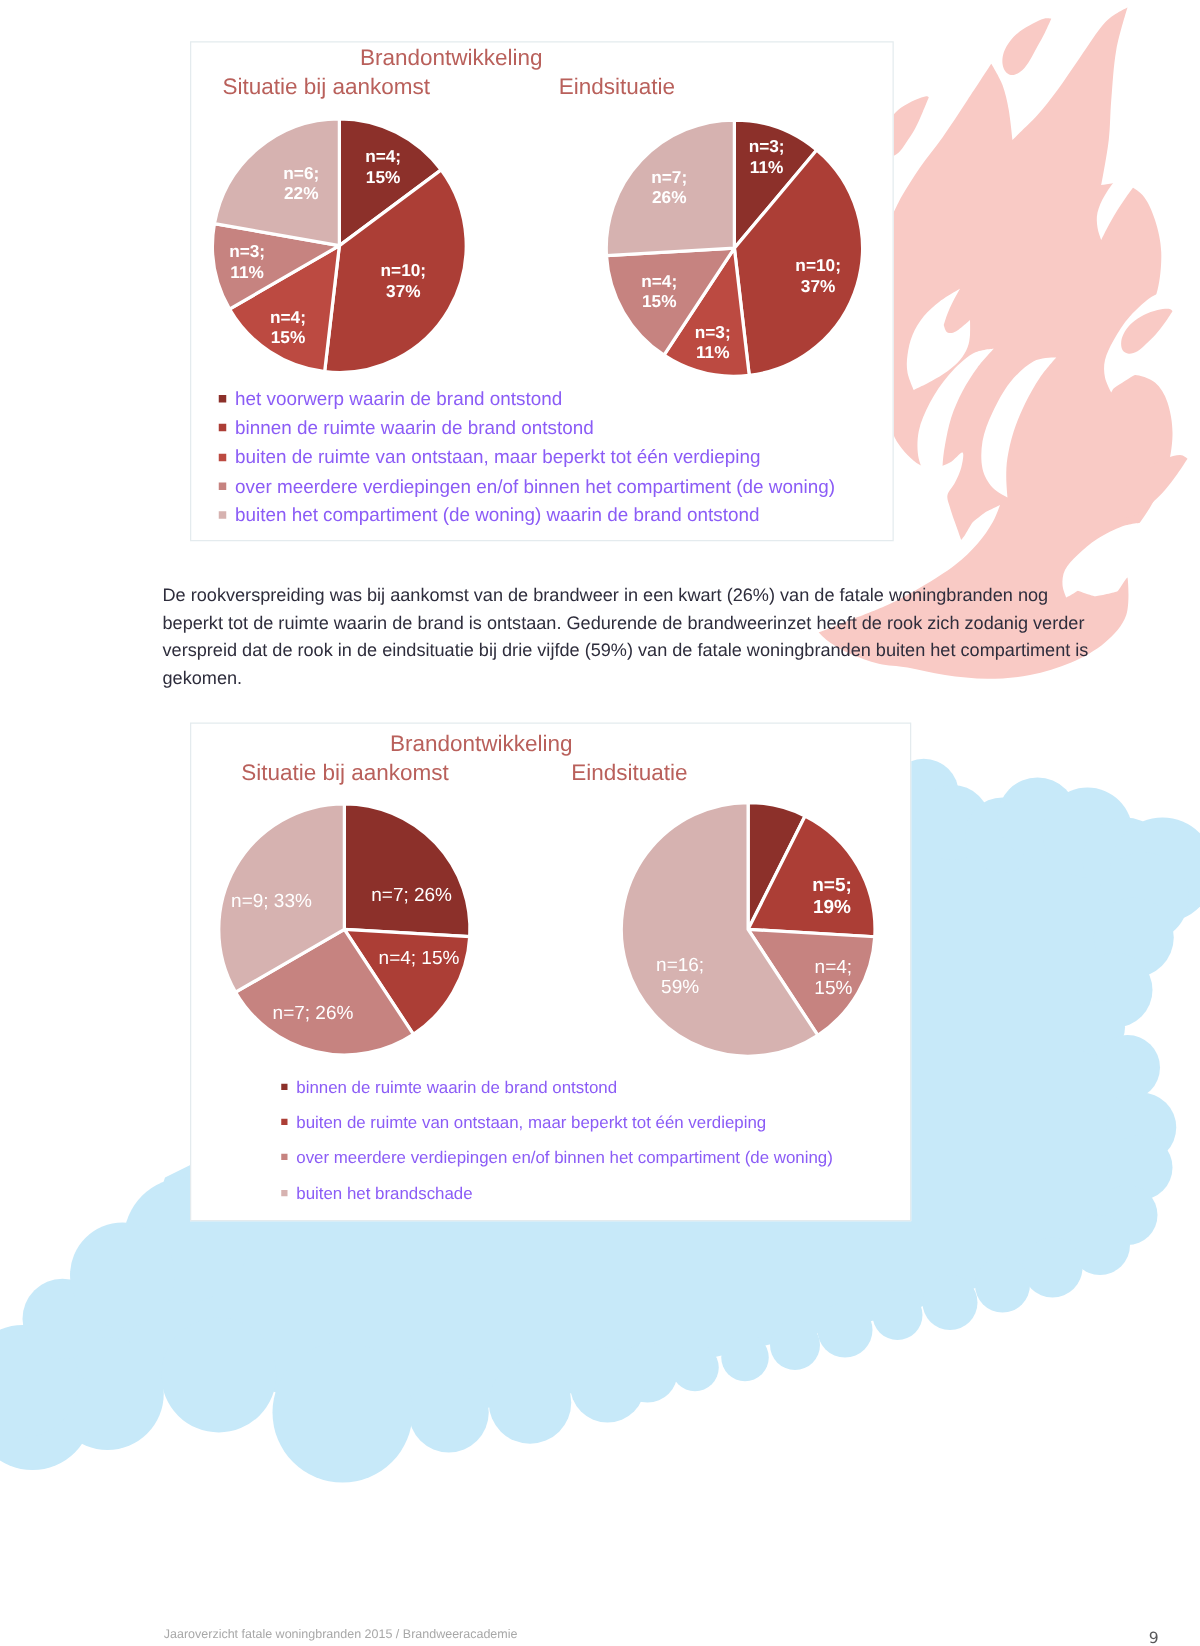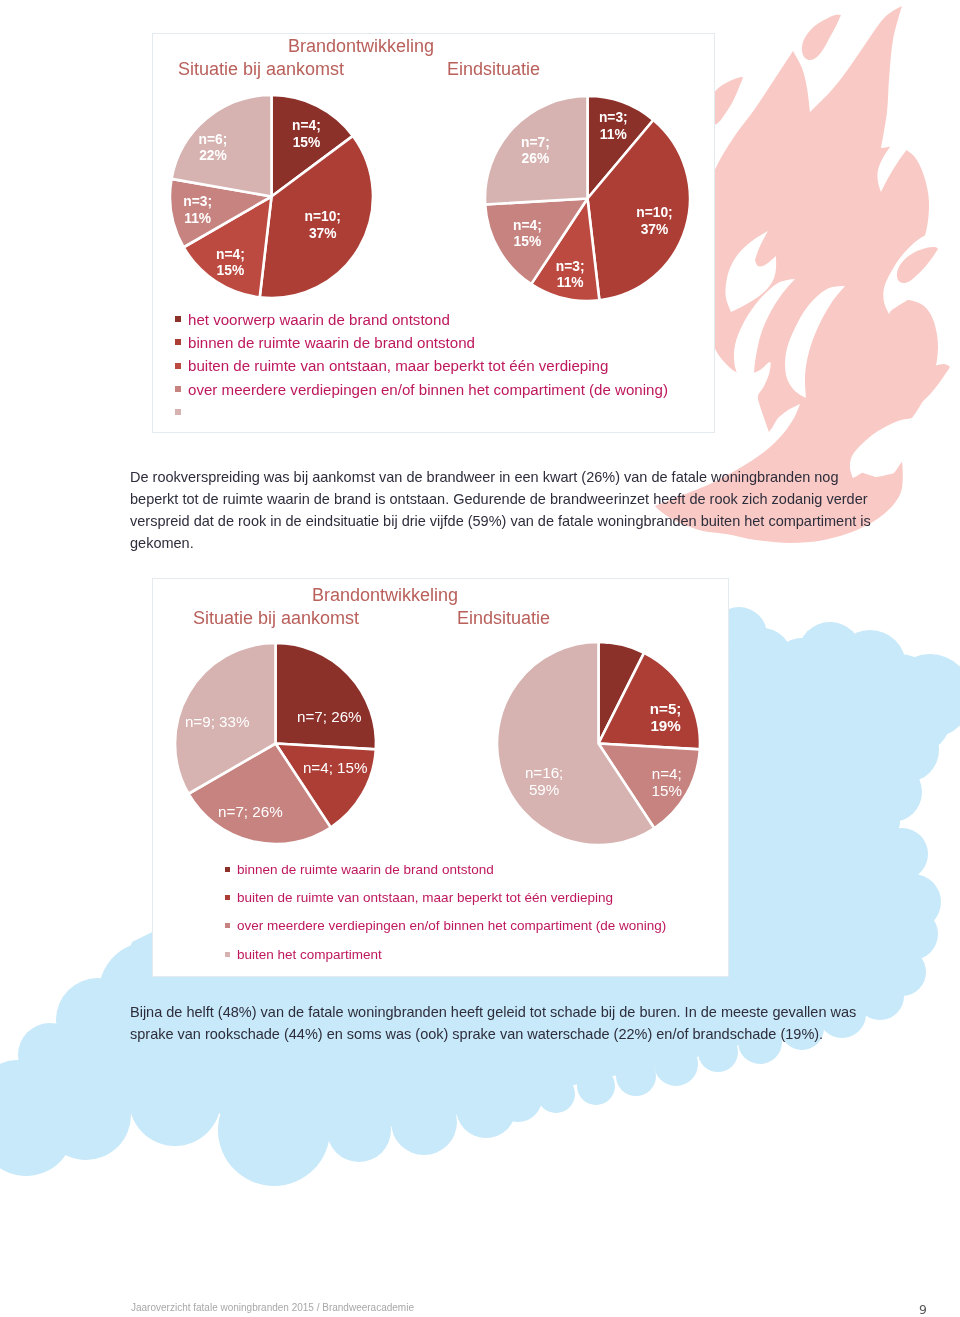--- a/index.html
+++ b/index.html
@@ -4,21 +4,21 @@
 <style>
   html,body{margin:0;padding:0;}
   body{width:960px;height:1317px;background:#ffffff;font-family:"Liberation Sans",sans-serif;position:relative;overflow:hidden;}
   .page{position:absolute;left:0;top:0;width:960px;height:1317px;margin-left:12px;}
   .deco{position:absolute;z-index:0;pointer-events:none;}
   .chartbox{position:absolute;background:#ffffff;border:1px solid #e4ebee;box-sizing:border-box;z-index:2;}
   .ctitle{position:absolute;color:#b9605b;white-space:nowrap;font-size:18px;z-index:3;}
   .legend{position:absolute;}
   .lrow{display:flex;align-items:center;height:23.3px;}
   .lsq{width:6px;height:6px;margin-right:7px;flex:0 0 auto;}
-  .ltxt{font-size:15.1px;color:#be185d;white-space:nowrap;}
+  .ltxt{font-size:15.1px;color:#8b5cf6;white-space:nowrap;}
   .legend.small .lrow{height:28.4px;}
   .legend.small .ltxt{font-size:13.5px;}
   .legend.small .lsq{width:5px;height:5px;margin-right:7px;}
   .para{position:absolute;font-family:Liberation Sans, sans-serif;font-size:14.5px;line-height:22.05px;color:#2e2d3c;z-index:3;}
   .footer{position:absolute;font-family:Liberation Sans, sans-serif;font-size:10px;color:#a8a8a8;}
   .pieLbl{position:absolute;color:#ffffff;font-size:13.8px;font-weight:bold;line-height:16.5px;text-align:center;white-space:nowrap;transform:translate(-50%,-50%);}
   .pieLbl.plain{font-weight:normal;font-size:15.2px;line-height:17px;}
   svg{display:block;overflow:visible;}
 </style>
 </head>
@@ -116,20 +116,21 @@
       <div class="lrow">
         <span class="lsq" style="background: rgb(188, 74, 65);"></span>
         <span class="ltxt">buiten de ruimte van ontstaan, maar beperkt tot één verdieping</span>
       </div>
       <div class="lrow">
         <span class="lsq" style="background: rgb(198, 131, 128);"></span>
         <span class="ltxt">over meerdere verdiepingen en/of binnen het compartiment (de woning)</span>
       </div>
       <div class="lrow">
         <span class="lsq" style="background: rgb(214, 178, 176);"></span>
+        <span class="ltxt">buiten het compartiment (de woning) waarin de brand ontstond</span>
       </div>
     </div>
 
   <div class="chartbox" style="left:140px;top:578px;width:577px;height:399px"></div>
   <div class="ctitle" style="left:300px;top:585px">Brandontwikkeling</div>
   <div class="ctitle" style="left:181px;top:608px">Situatie bij aankomst</div>
   <div class="ctitle" style="left:445px;top:608px">Eindsituatie</div>
   <svg class="pie" style="position:absolute;left:160px;top:639.5px;width:207px;height:207px;z-index:3" viewBox="0 0 207 207">
       <path d="M 103.5 103.5 L 103.50 3.00 A 100.5 100.5 0 0 1 203.83 109.34 Z" fill="#8c302a" stroke="#ffffff" stroke-width="2.6" stroke-linejoin="round"></path>
       <path d="M 103.5 103.5 L 203.83 109.34 A 100.5 100.5 0 0 1 158.73 187.47 Z" fill="#ac3e36" stroke="#ffffff" stroke-width="2.6" stroke-linejoin="round"></path>
@@ -150,35 +151,34 @@
       <div class="lrow">
         <span class="lsq" style="background: rgb(172, 62, 54);"></span>
         <span class="ltxt">buiten de ruimte van ontstaan, maar beperkt tot één verdieping</span>
       </div>
       <div class="lrow">
         <span class="lsq" style="background: rgb(198, 131, 128);"></span>
         <span class="ltxt">over meerdere verdiepingen en/of binnen het compartiment (de woning)</span>
       </div>
       <div class="lrow">
         <span class="lsq" style="background: rgb(214, 178, 176);"></span>
-        <span class="ltxt">buiten het compartiment</span>
+        <span class="ltxt">buiten het brandschade</span>
       </div>
     </div>
 
   <div class="para" style="left:118px;top:466px;width:748px">De rookverspreiding was bij aankomst van de brandweer in een kwart (26%) van de fatale woningbranden nog beperkt tot de ruimte waarin de brand is ontstaan. Gedurende de brandweerinzet heeft de rook zich zodanig verder verspreid dat de rook in de eindsituatie bij drie vijfde (59%) van de fatale woningbranden buiten het compartiment is gekomen.</div>
-  <div class="para" style="left:118px;top:1001px;width:748px">Bijna de helft (48%) van de fatale woningbranden heeft geleid tot schade bij de buren. In de meeste gevallen was sprake van rookschade (44%) en soms was (ook) sprake van waterschade (22%) en/of brandschade (19%).</div>
 
   <div class="footer" style="left:119px;top:1302px">Jaaroverzicht fatale woningbranden 2015 / Brandweeracademie</div>
   <div class="footer" style="left:907px;top:1302px;font-size:12.5px;color:#58585a;font-family:'DejaVu Sans',sans-serif">9</div>
 
 <div class="pieLbl" style="left: 294.5px; top: 134.2px; z-index: 4;">n=4;<br>15%</div>
     <div class="pieLbl" style="left: 310.7px; top: 225.1px; z-index: 4;">n=10;<br>37%</div>
     <div class="pieLbl" style="left: 218.4px; top: 262.5px; z-index: 4;">n=4;<br>15%</div>
     <div class="pieLbl" style="left: 185.7px; top: 210.2px; z-index: 4;">n=3;<br>11%</div>
-    <div class="pieLbl" style="left: 201px; top: 147.9px; z-index: 4;">n=6;<br>22%</div>
+    <div class="pieLbl" style="left: 229px; top: 147.9px; z-index: 4;">n=6;<br>22%</div>
     <div class="pieLbl" style="left: 601.3px; top: 126.1px; z-index: 4;">n=3;<br>11%</div>
     <div class="pieLbl" style="left: 642.5px; top: 221.3px; z-index: 4;">n=10;<br>37%</div>
     <div class="pieLbl" style="left: 558.2px; top: 274.5px; z-index: 4;">n=3;<br>11%</div>
     <div class="pieLbl" style="left: 515.4px; top: 233.9px; z-index: 4;">n=4;<br>15%</div>
     <div class="pieLbl" style="left: 523.4px; top: 150.7px; z-index: 4;">n=7;<br>26%</div>
     <div class="pieLbl plain" style="left: 317.3px; top: 715.7px; z-index: 4;">n=7; 26%</div>
     <div class="pieLbl plain" style="left: 323.2px; top: 766.9px; z-index: 4;">n=4; 15%</div>
     <div class="pieLbl plain" style="left: 238.4px; top: 810.9px; z-index: 4;">n=7; 26%</div>
     <div class="pieLbl plain" style="left: 205.2px; top: 721.1px; z-index: 4;">n=9; 33%</div>
     <div class="pieLbl plain" style="left: 602.5px; top: 630px; z-index: 4; text-align: center;">n=2;<br>7%</div>

